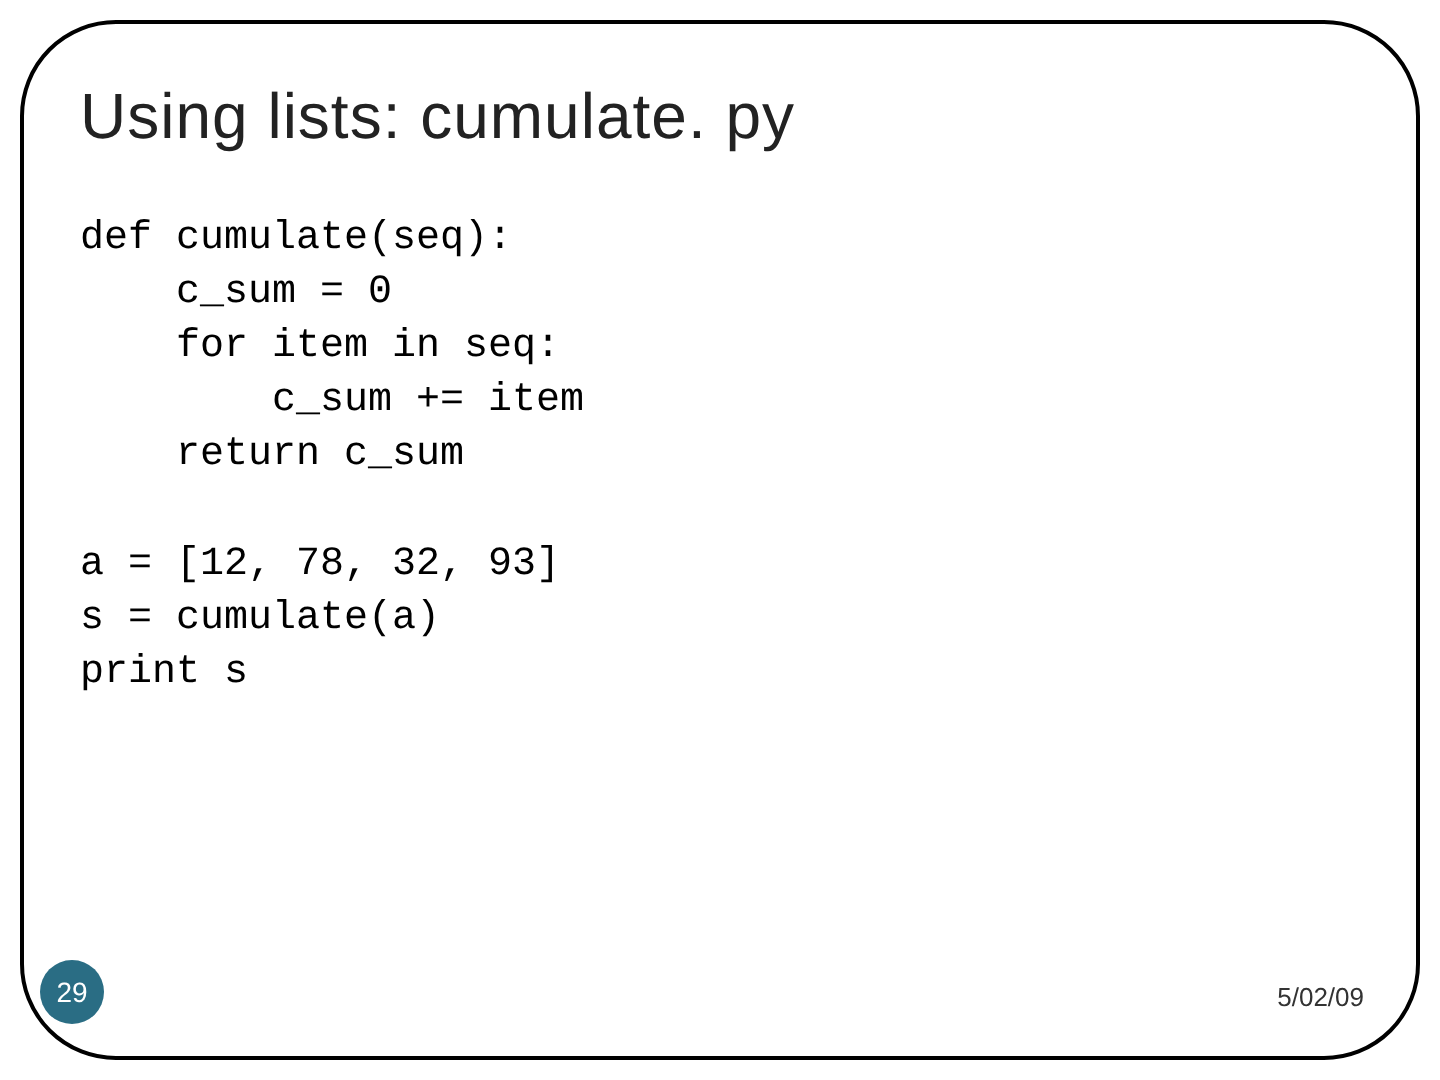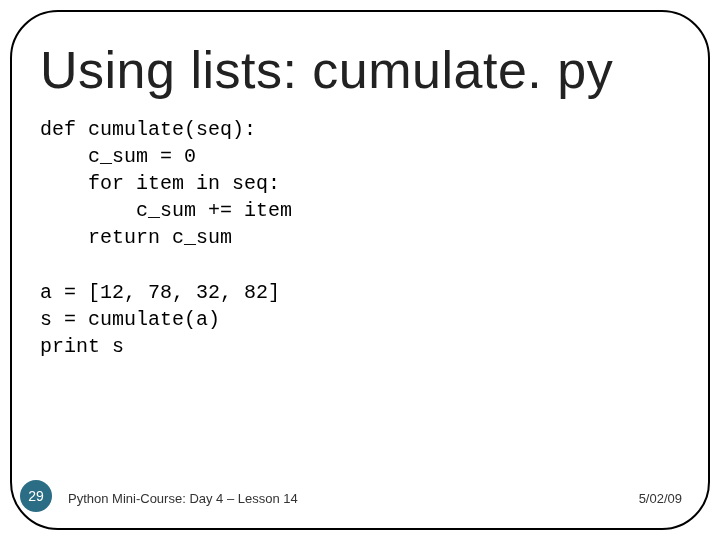--- a/index.html
+++ b/index.html
@@ -21,24 +21,24 @@
     border-radius: 48px;
   }
   .content {
     position: absolute;
     top: 40px;
     left: 40px;
     right: 40px;
     bottom: 40px;
   }
   .title {
-    font-size: 52px;
+    font-size: 32px;
     font-weight: 400;
     color: #222;
-    margin-bottom: 16px;
+    margin-bottom: 29px;
     letter-spacing: 0.5px;
   }
   .code {
     font-family: "Courier New", Courier, monospace;
     font-size: 20px;
     line-height: 1.35;
     color: #000;
     white-space: pre;
   }
   .code-block-2 {
@@ -86,22 +86,21 @@
 
 <div class="slide-frame"></div>
 
 <div class="content">
   <h1 class="title">Using lists: cumulate. py</h1>
   <pre class="code">def cumulate(seq):
     c_sum = 0
     for item in seq:
         c_sum += item
     return c_sum</pre>
-  <pre class="code code-block-2">a = [12, 78, 32, 82]
+  <pre class="code code-block-2">a = [12, 78, 32, 93]
 s = cumulate(a)
 print s</pre>
 </div>
 
 <div class="footer">
   <div class="page-badge">29</div>
-  <div class="footer-text">Python Mini-Course: Day 4 – Lesson 14</div>
   <div class="footer-date">5/02/09</div>
 </div>
 
 </body></html>

